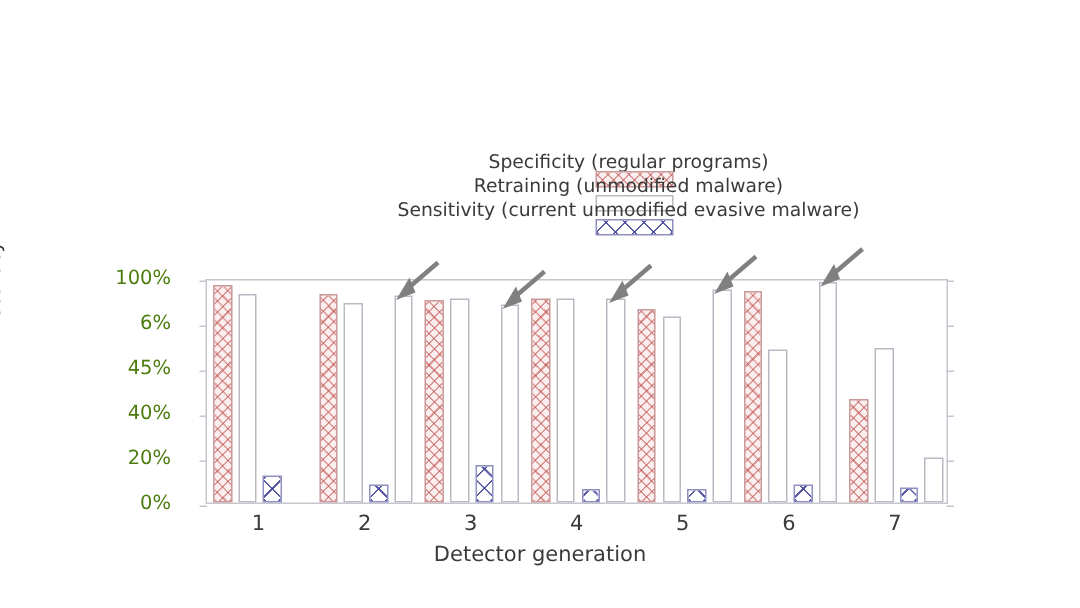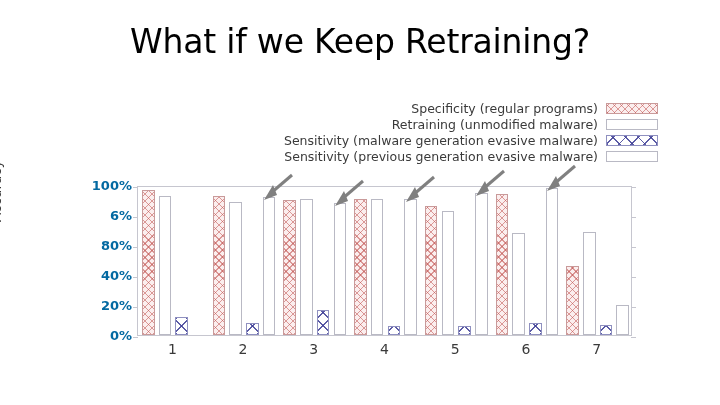--- a/index.html
+++ b/index.html
@@ -17,21 +17,21 @@
     font-size:33px;font-weight:400;color:#000000;letter-spacing:-0.2px;
     white-space:nowrap;
   }
 
   
   .legend{
     position:absolute;left:180px;top:101px;width:478px;
     display:flex;flex-direction:column;align-items:flex-end;
   }
   .legend-row{
-    display:flex;flex-direction:row;align-items:center;justify-content:flex-end;
+    display:flex;flex-direction:column;align-items:center;
     height:14px;margin-bottom:2px;width:100%;
   }
   .legend-label{
     font-size:12.5px;color:#3a3a3a;white-space:nowrap;text-align:right;
     font-family:"DejaVu Sans", sans-serif;line-height:13px;
   }
   .legend-swatch{
     width:52px;height:11px;margin-left:8px;box-sizing:border-box;flex:0 0 auto;
   }
 
@@ -64,22 +64,22 @@
     position:absolute;left:137px;top:186px;width:495px;height:150px;
     border:1px solid #c6c6cf;box-sizing:border-box;background:#ffffff;
   }
   .tick-line{
     position:absolute;left:-5px;width:5px;height:0;border-top:1px solid #c6c6cf;
   }
   .tick-line.right{left:auto;right:-5px;}
 
   .ylabels{position:absolute;left:66px;top:178px;width:66px;height:166px;}
   .ylab{
-    position:absolute;right:0;font-size:13px;color:#0369a1;
-    font-family:"DejaVu Sans", sans-serif;white-space:nowrap;font-weight:bold;
+    position:absolute;right:18px;font-size:13px;color:#4d7c0f;
+    font-family:"DejaVu Sans", sans-serif;white-space:nowrap;
   }
   .yaxis-title{
     position:absolute;left:-12px;top:222px;
     font-size:13.5px;color:#3a3a3a;
     transform:rotate(-90deg);transform-origin:left top;
     white-space:nowrap;font-family:"DejaVu Sans", sans-serif;
   }
   .xlabels{position:absolute;left:137px;top:341px;width:495px;height:20px;}
   .xlab{
     position:absolute;font-size:14px;color:#3a3a3a;text-align:center;
@@ -93,47 +93,42 @@
   .bar{position:absolute;bottom:0;box-sizing:border-box;}
 
   
   .arrow{position:absolute;}
 </style>
 </head>
 <body>
 
 <div id="slide">
 
-  <div class="title">What if we Keep Retraining?</div>
 
   <div class="legend">
     <div class="legend-row">
       <span class="legend-label">Specificity (regular programs)</span>
       <span class="legend-swatch pat-red"></span>
     </div>
     <div class="legend-row">
       <span class="legend-label">Retraining (unmodified malware)</span>
       <span class="legend-swatch pat-white"></span>
     </div>
     <div class="legend-row">
-      <span class="legend-label">Sensitivity (malware generation evasive malware)</span>
+      <span class="legend-label">Sensitivity (current unmodified evasive malware)</span>
       <span class="legend-swatch pat-blue"></span>
-    </div>
-    <div class="legend-row">
-      <span class="legend-label">Sensitivity (previous generation evasive malware)</span>
-      <span class="legend-swatch pat-white2"></span>
     </div>
   </div>
 
   <div class="yaxis-title">Accuracy</div>
   <div class="ylabels" id="ylabels">
       <div class="ylab" style="top: 150px;">0%</div>
       <div class="ylab" style="top: 120px;">20%</div>
       <div class="ylab" style="top: 90px; margin-left: 48px;">40%</div>
-      <div class="ylab" style="top: 60px;">80%</div>
+      <div class="ylab" style="top: 60px;">45%</div>
       <div class="ylab" style="top: 30px;">6%</div>
       <div class="ylab" style="top: 0px;">100%</div>
     </div>
 
   <div class="plot-frame" id="plot">
       <div class="tick-line " style="top: 150px;"></div>
       <div class="tick-line right" style="top: 150px;"></div>
       <div class="tick-line " style="top: 120px;"></div>
       <div class="tick-line right" style="top: 120px;"></div>
       <div class="tick-line " style="top: 90px;"></div>
@@ -175,20 +170,21 @@
 
   <div class="xlabels" id="xlabels">
       <div class="xlab" style="left: 0px; width: 70.7143px; top: 0px;">1</div>
       <div class="xlab" style="left: 70.7143px; width: 70.7143px; top: 0px;">2</div>
       <div class="xlab" style="left: 141.429px; width: 70.7143px; top: 0px;">3</div>
       <div class="xlab" style="left: 212.143px; width: 70.7143px; top: 0px;">4</div>
       <div class="xlab" style="left: 282.857px; width: 70.7143px; top: 0px;">5</div>
       <div class="xlab" style="left: 353.571px; width: 70.7143px; top: 0px;">6</div>
       <div class="xlab" style="left: 424.286px; width: 70.7143px; top: 0px;">7</div>
     </div>
+  <div class="xaxis-title">Detector generation</div>
 
 <svg class="arrow" width="34" height="30" viewBox="0 0 34 30" style="left: 262.121px; top: 173px;">
       <line x1="30" y1="2" x2="9" y2="20" stroke="#808080" stroke-width="3"></line>
       <polygon points="2,27 15,22 11,12" fill="#808080"></polygon>
     </svg>
     <svg class="arrow" width="34" height="30" viewBox="0 0 34 30" style="left: 332.836px; top: 179px;">
       <line x1="30" y1="2" x2="9" y2="20" stroke="#808080" stroke-width="3"></line>
       <polygon points="2,27 15,22 11,12" fill="#808080"></polygon>
     </svg>
     <svg class="arrow" width="34" height="30" viewBox="0 0 34 30" style="left: 403.55px; top: 174.5px;">

